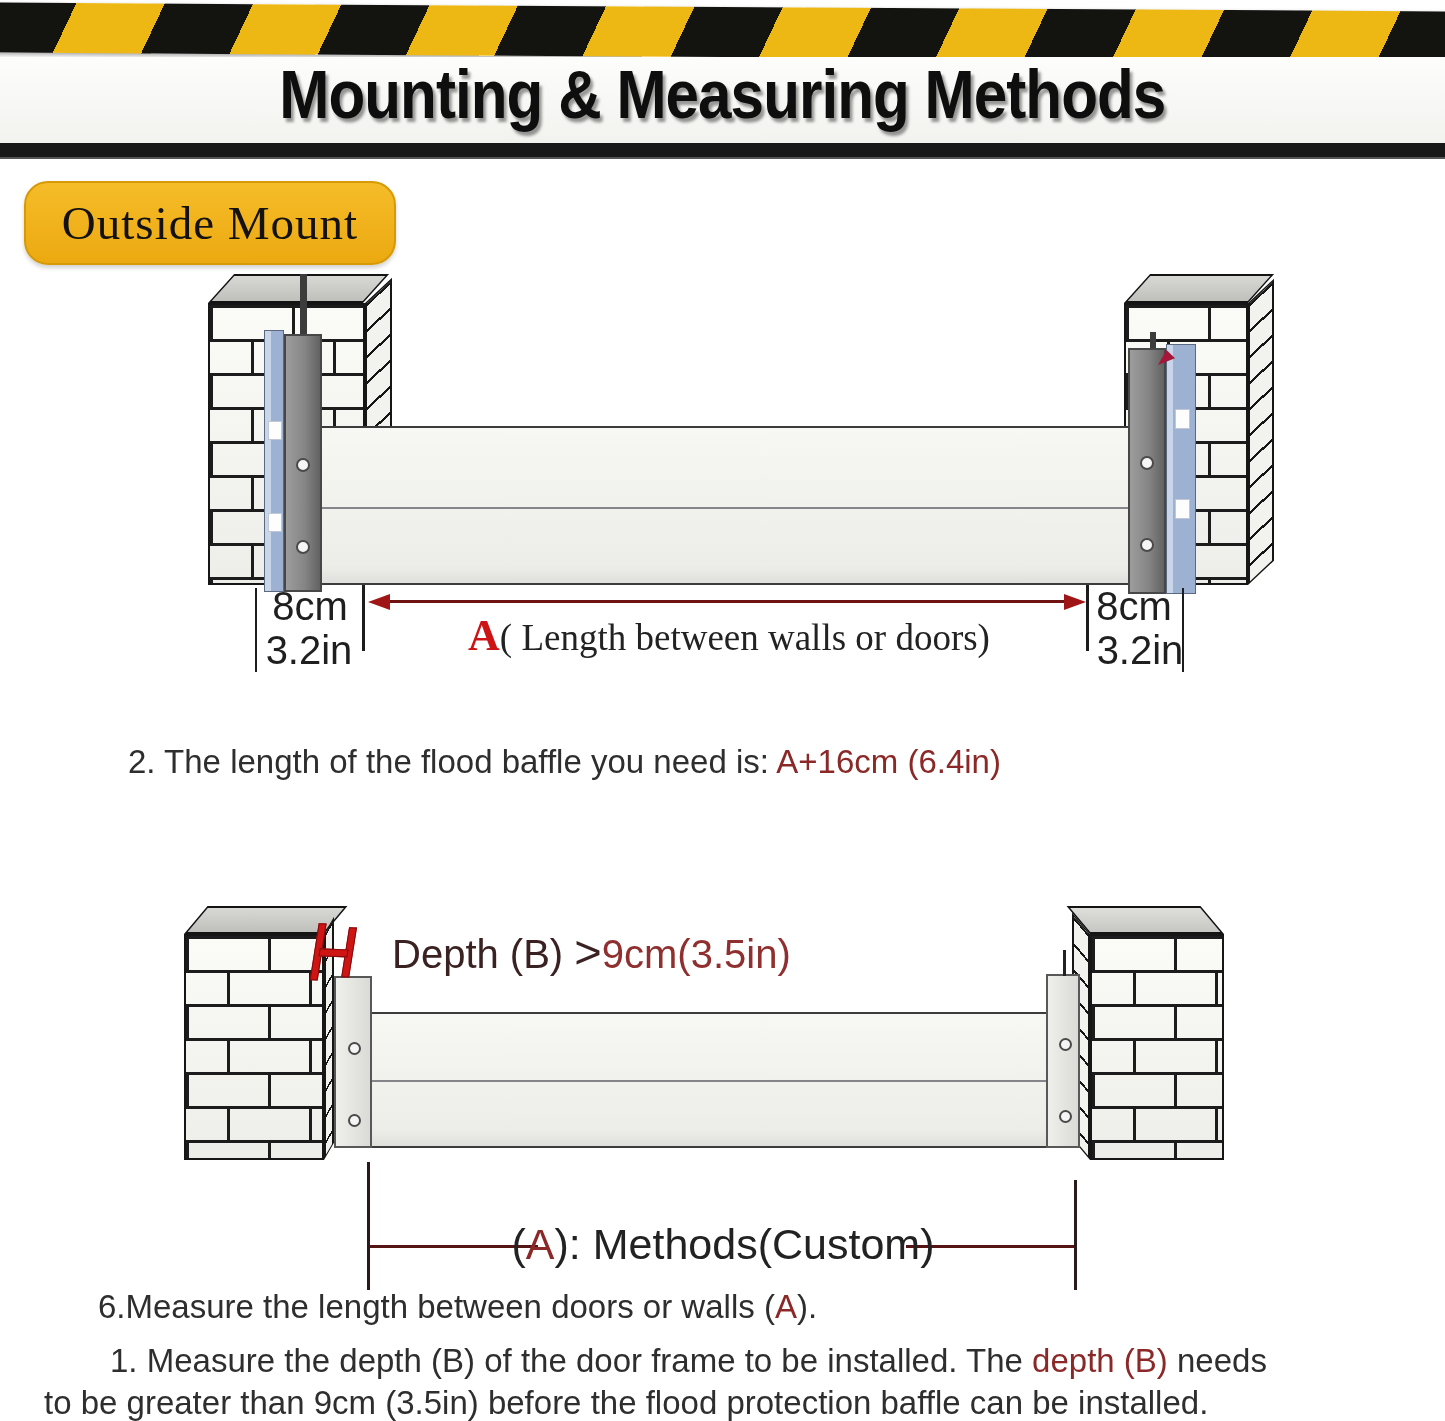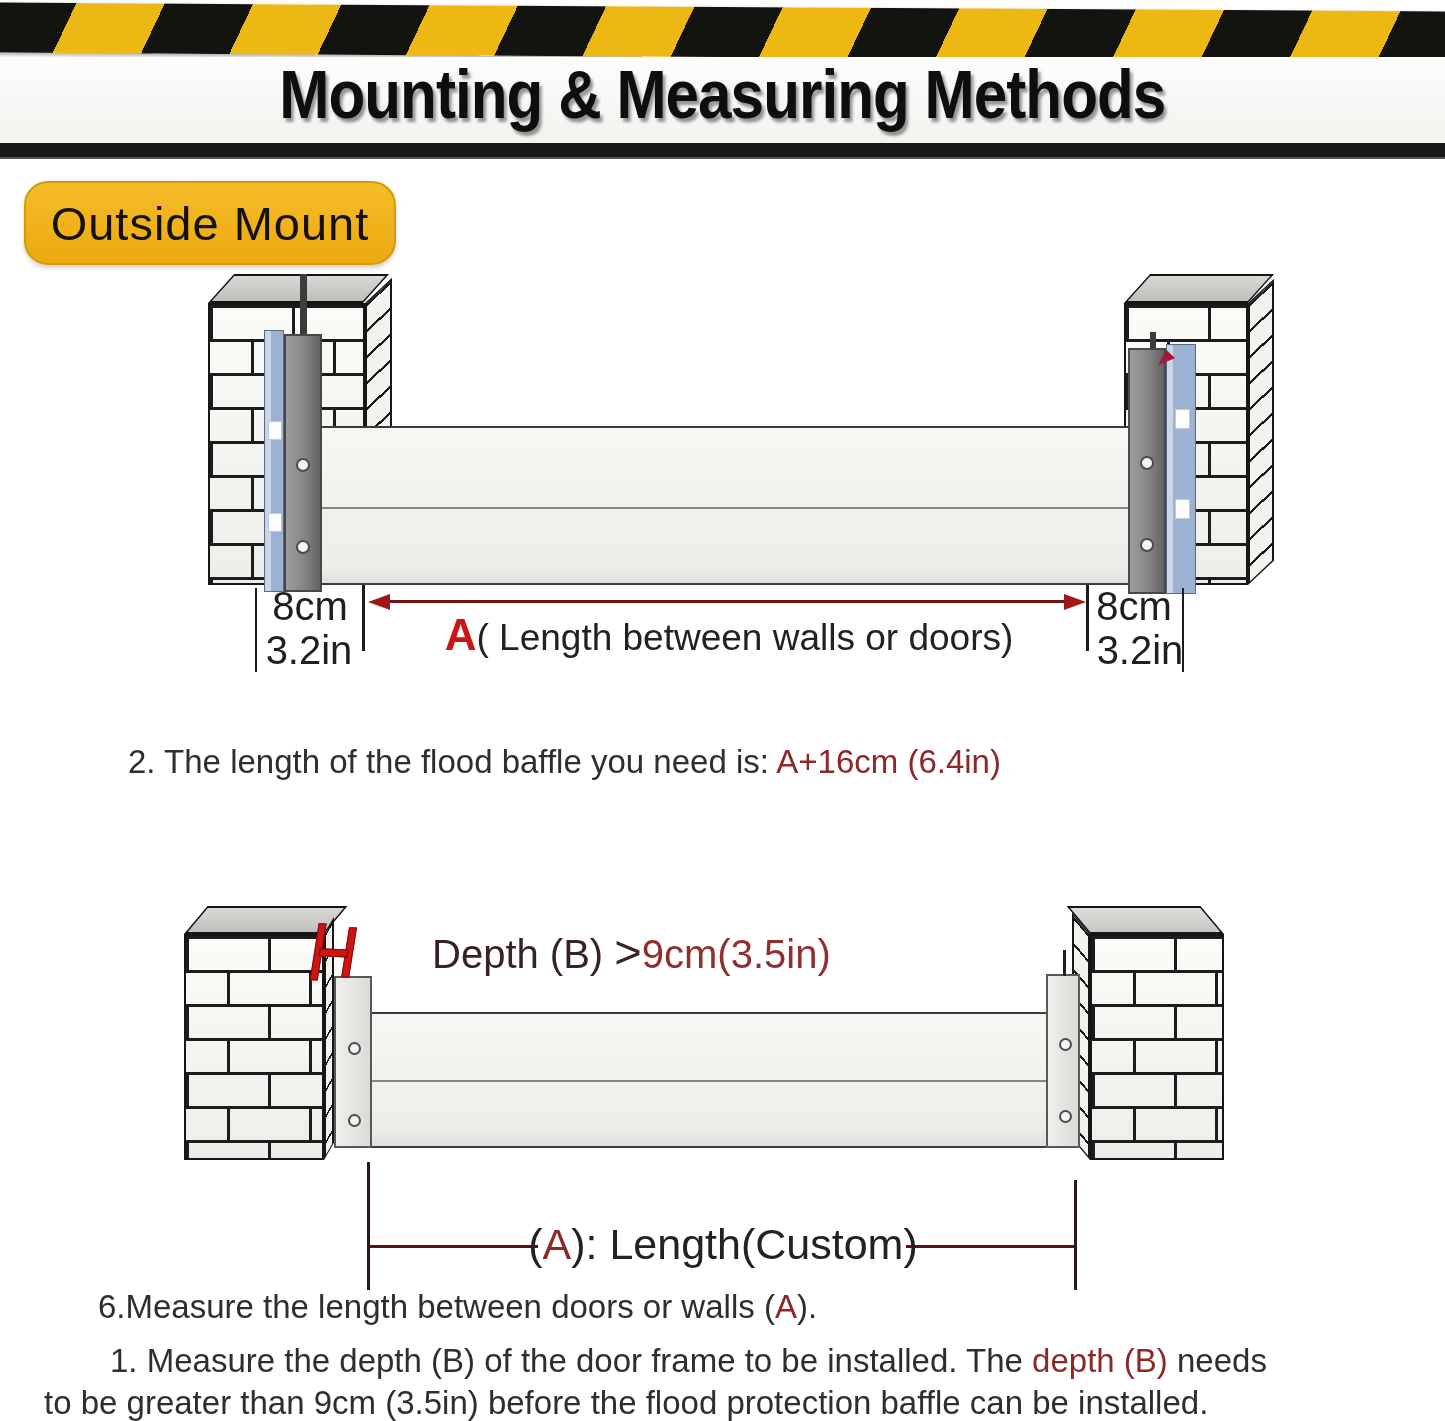--- a/index.html
+++ b/index.html
@@ -16,21 +16,21 @@
               background:linear-gradient(180deg,#fdfdfc,#f2f2ef);display:flex;align-items:flex-start;justify-content:center;}
   .title{font-size:64px;font-weight:bold;color:#0e0e0e;letter-spacing:-1px;
          transform:scale(.94,1.08);text-shadow:3px 4px 3px rgba(0,0,0,.4);white-space:nowrap;}
   .black-bar{position:absolute;left:0;top:143px;width:1445px;height:14px;background:#181818;border-bottom:2px solid #555;}
 
   
   .badge{position:absolute;left:24px;width:368px;height:80px;border-radius:24px;
          background:linear-gradient(180deg,#f5bc29,#eca911);border:2px solid #d69a07;
          display:flex;align-items:center;justify-content:center;
          box-shadow:0 3px 4px rgba(0,0,0,.18);}
-  .badge span{font-size:47px;color:#141210;letter-spacing:1px;}
+  .badge span{font-size:47px;color:#141210;letter-spacing:1px;font-family:Liberation Serif, serif;}
 
   
   .brick{background-color:#f7f7f4;
     background-image:
       repeating-linear-gradient(180deg,#1c1c1c 0 3px,transparent 3px 34px),
       conic-gradient(from 0deg at 3px 31px,transparent 0 270deg,#1c1c1c 270deg 360deg),
       conic-gradient(from 0deg at 3px 31px,transparent 0 270deg,#1c1c1c 270deg 360deg),
       linear-gradient(180deg,#fbfbf8,#ededE9);
     background-size:auto,82px 68px,82px 68px,auto;
     background-position:0 0,0 3px,41px 37px,0 0;
@@ -128,21 +128,21 @@
   <div class="abs vline" style="left:1182px;top:588px;width:2px;height:84px;"></div>
   <div class="abs dline" style="left:376px;top:600px;width:702px;height:3px;"></div>
   <div class="abs arrowhead ah-left" style="left:368px;top:594px;"></div>
   <div class="abs arrowhead ah-right" style="left:1064px;top:594px;"></div>
 
   <div class="abs dimtext" style="left:260px;top:584px;width:100px;">8cm</div>
   <div class="abs dimtext" style="left:254px;top:628px;width:110px;">3.2in</div>
   <div class="abs dimtext" style="left:1086px;top:584px;width:96px;">8cm</div>
   <div class="abs dimtext" style="left:1090px;top:628px;width:100px;">3.2in</div>
 
-  <div class="abs biglabel" style="left:376px;top:610px;width:706px;">
+  <div class="abs biglabel" style="left:376px;top:610px;width:706px;font-family:Liberation Serif, serif;">
     <span class="red-bright">A</span><span>( Length between walls or doors)</span>
   </div>
 
   <div class="abs instr" style="left:128px;top:743px;">
     <span>2. The length of the flood baffle you need is: </span><span class="red-dark">A+16cm (6.4in)</span><span></span>
   </div>
 
 
   <div class="abs topface" style="left:184px;top:906px;width:140px;height:28px;transform:skewX(-40deg);transform-origin:left bottom;background:linear-gradient(180deg,#dedebb0;background:linear-gradient(180deg,#dededb,#c6c6c3);"></div>
   <div class="abs sideface" style="left:324px;top:934px;width:10px;height:226px;transform:skewY(-60deg);transform-origin:left top;"></div>
@@ -165,30 +165,30 @@
     <div class="hole" style="left:11px;top:134px;width:9px;height:9px;"></div>
   </div>
   <div class="abs" style="left:1063px;top:950px;width:3px;height:26px;background:#222;"></div>
 
   <div class="red-h" style="left:314px;top:924px;width:46px;height:58px;">
     <div style="left:0;top:0;width:8px;height:57px;"></div>
     <div style="left:31px;top:3px;width:8px;height:50px;"></div>
     <div style="left:5px;top:25px;width:29px;height:8px;"></div>
   </div>
 
-  <div class="abs" style="left:392px;top:924px;white-space:nowrap;margin-left:40px;">
+  <div class="abs" style="left:392px;top:924px;white-space:nowrap;">
     <span class="depth-dark">Depth (B) </span><span class="depth-gt">&gt;</span><span class="depth-red">9cm(3.5in)</span>
   </div>
 
   <div class="abs vline" style="left:367px;top:1162px;width:3px;height:128px;background:#2a1a1a;"></div>
   <div class="abs vline" style="left:1074px;top:1180px;width:3px;height:110px;background:#2a1a1a;"></div>
   <div class="abs dline" style="left:370px;top:1245px;width:168px;height:3px;background:#571414;"></div>
   <div class="abs dline" style="left:906px;top:1245px;width:168px;height:3px;background:#571414;"></div>
   <div class="abs biglabel" style="left:370px;top:1220px;width:706px;font-size:43px;">
-    <span>(</span><span class="red-dark">A</span><span>): Length(Custom)</span>
+    <span>(</span><span class="red-dark">A</span><span>): Methods(Custom)</span>
   </div>
 
   <div class="abs instr" style="left:98px;top:1288px;">
     <span>6.Measure the length between doors or walls (</span><span class="red-dark">A</span><span>).</span>
   </div>
   <div class="abs instr" style="left:110px;top:1342px;">
     <span>1. Measure the depth (B) of the door frame to be installed. The </span><span class="red-dark">depth (B)</span><span> needs</span>
   </div>
   <div class="abs instr" style="left:44px;top:1384px;">to be greater than 9cm (3.5in) before the flood protection baffle can be installed.</div>
 

